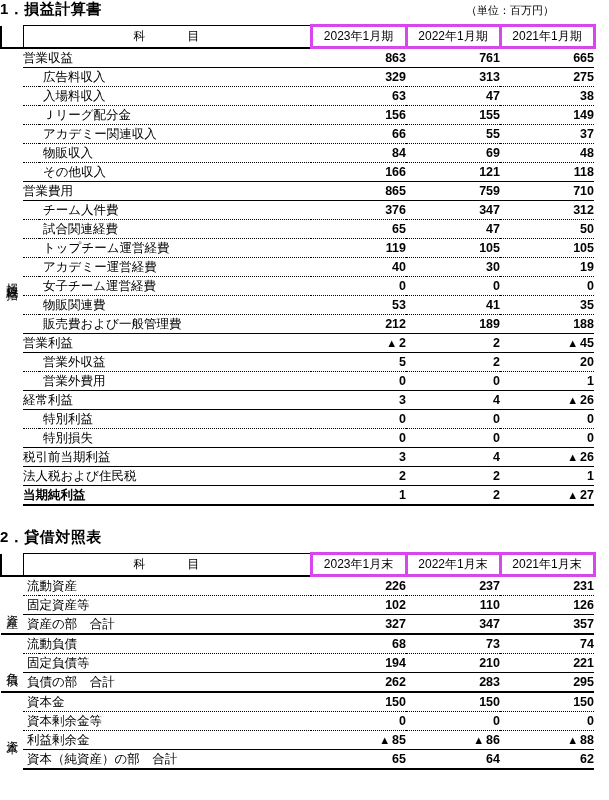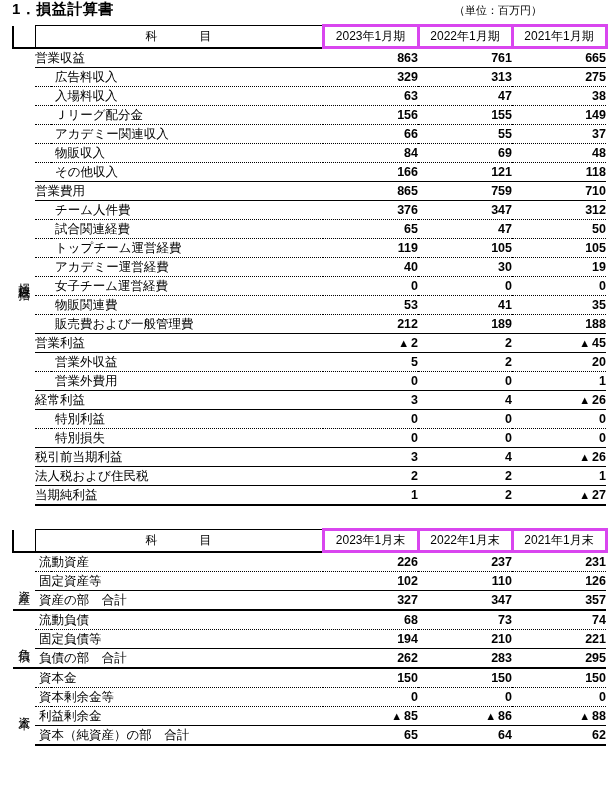--- a/index.html
+++ b/index.html
@@ -12,21 +12,21 @@
     height: 800px;
     font-family: "Liberation Sans", "DejaVu Sans", sans-serif;
     color: #000000;
     -webkit-font-smoothing: none;
   }
   .page {
     position: relative;
     width: 556px;
     height: 800px;
     box-sizing: border-box;
-    padding: 0 12px;
+    padding: 0 0;
   }
 
   
   .section-head {
     display: flex;
     align-items: baseline;
     justify-content: space-between;
     height: 24px;
   }
   .section-title {
@@ -140,21 +140,21 @@
   td.hv2 { border-right: 1px solid #000; border-top: 1px solid #000; border-bottom:1px solid #000; border-left:0;}
   td.hv3 { border-right: 2px solid #000; border-top: 1px solid #000; border-bottom:1px solid #000; border-left:0;}
 
   
   tr.solid-top > td { border-top: 1px solid #000; }
   tr.thick-top > td { border-top: 2px solid #000; }
   tr.dotted-top > td { border-top: 1px dotted #000; }
   tr.thick-bottom > td { border-bottom: 2px solid #000; }
 
   tr.bold-row td.label, tr.bold-row td.num { font-weight: 700; }
-  tr.bold-row td.label { font-weight: 400; }
+  tr.bold-row td.label { font-weight: 700; }
 
   .gap { height: 22px; }
 </style>
 </head>
 <body>
 
 <div class="page">
 
   <div class="section-head">
     <div class="section-title"><span>1．</span><span>損益計算書</span></div>
@@ -338,20 +338,23 @@
           <td class="label" colspan="2">当期純利益</td>
           <td class="num v1" style="font-weight: 700;">1</td>
           <td class="num v2" style="font-weight: 700;">2</td>
           <td class="num v3" style="font-weight: 700;"><span class="tri">▲</span>27</td>
         </tr>
       </tbody>
   </table>
 
   <div class="gap"></div>
 
+  <div class="section-head">
+    <div class="section-title"><span>2．</span><span>貸借対照表</span></div>
+  </div>
 
   <table class="fin" id="table2">
     <colgroup>
       <col class="c-group">
         <col class="c-indent">
         <col class="c-label">
       <col class="c-v1">
         <col class="c-v2">
         <col class="c-v3">
     </colgroup>

